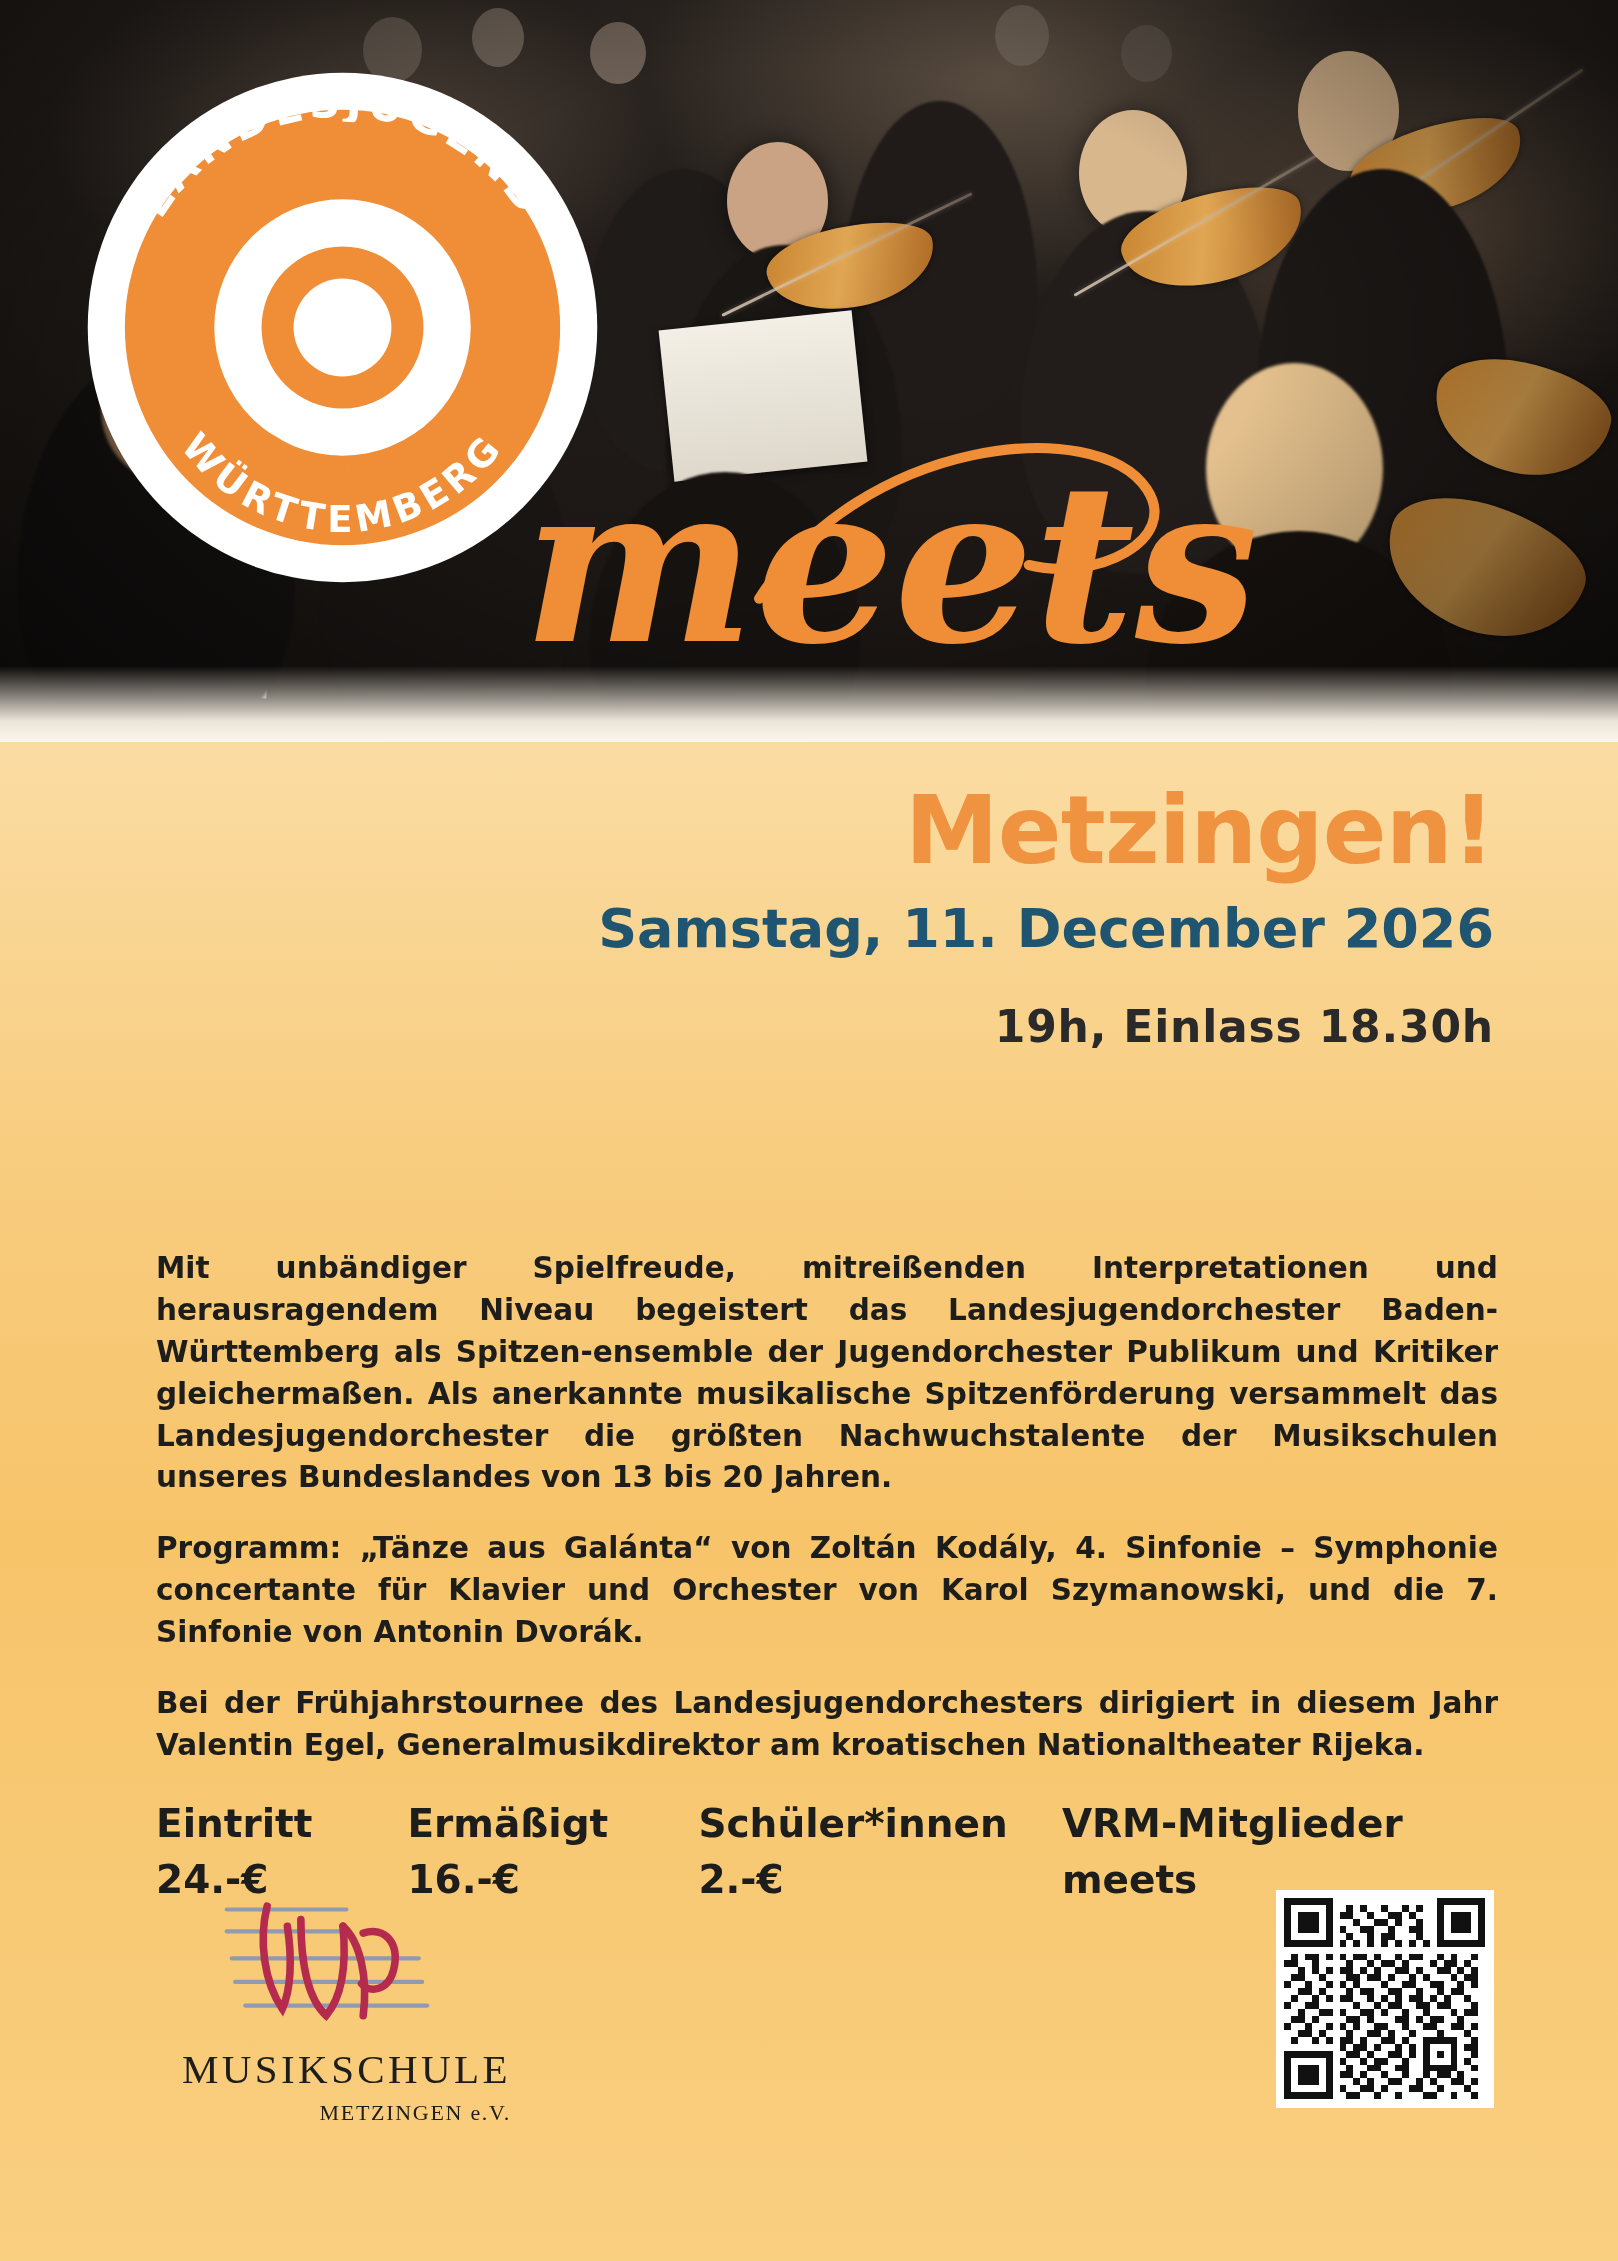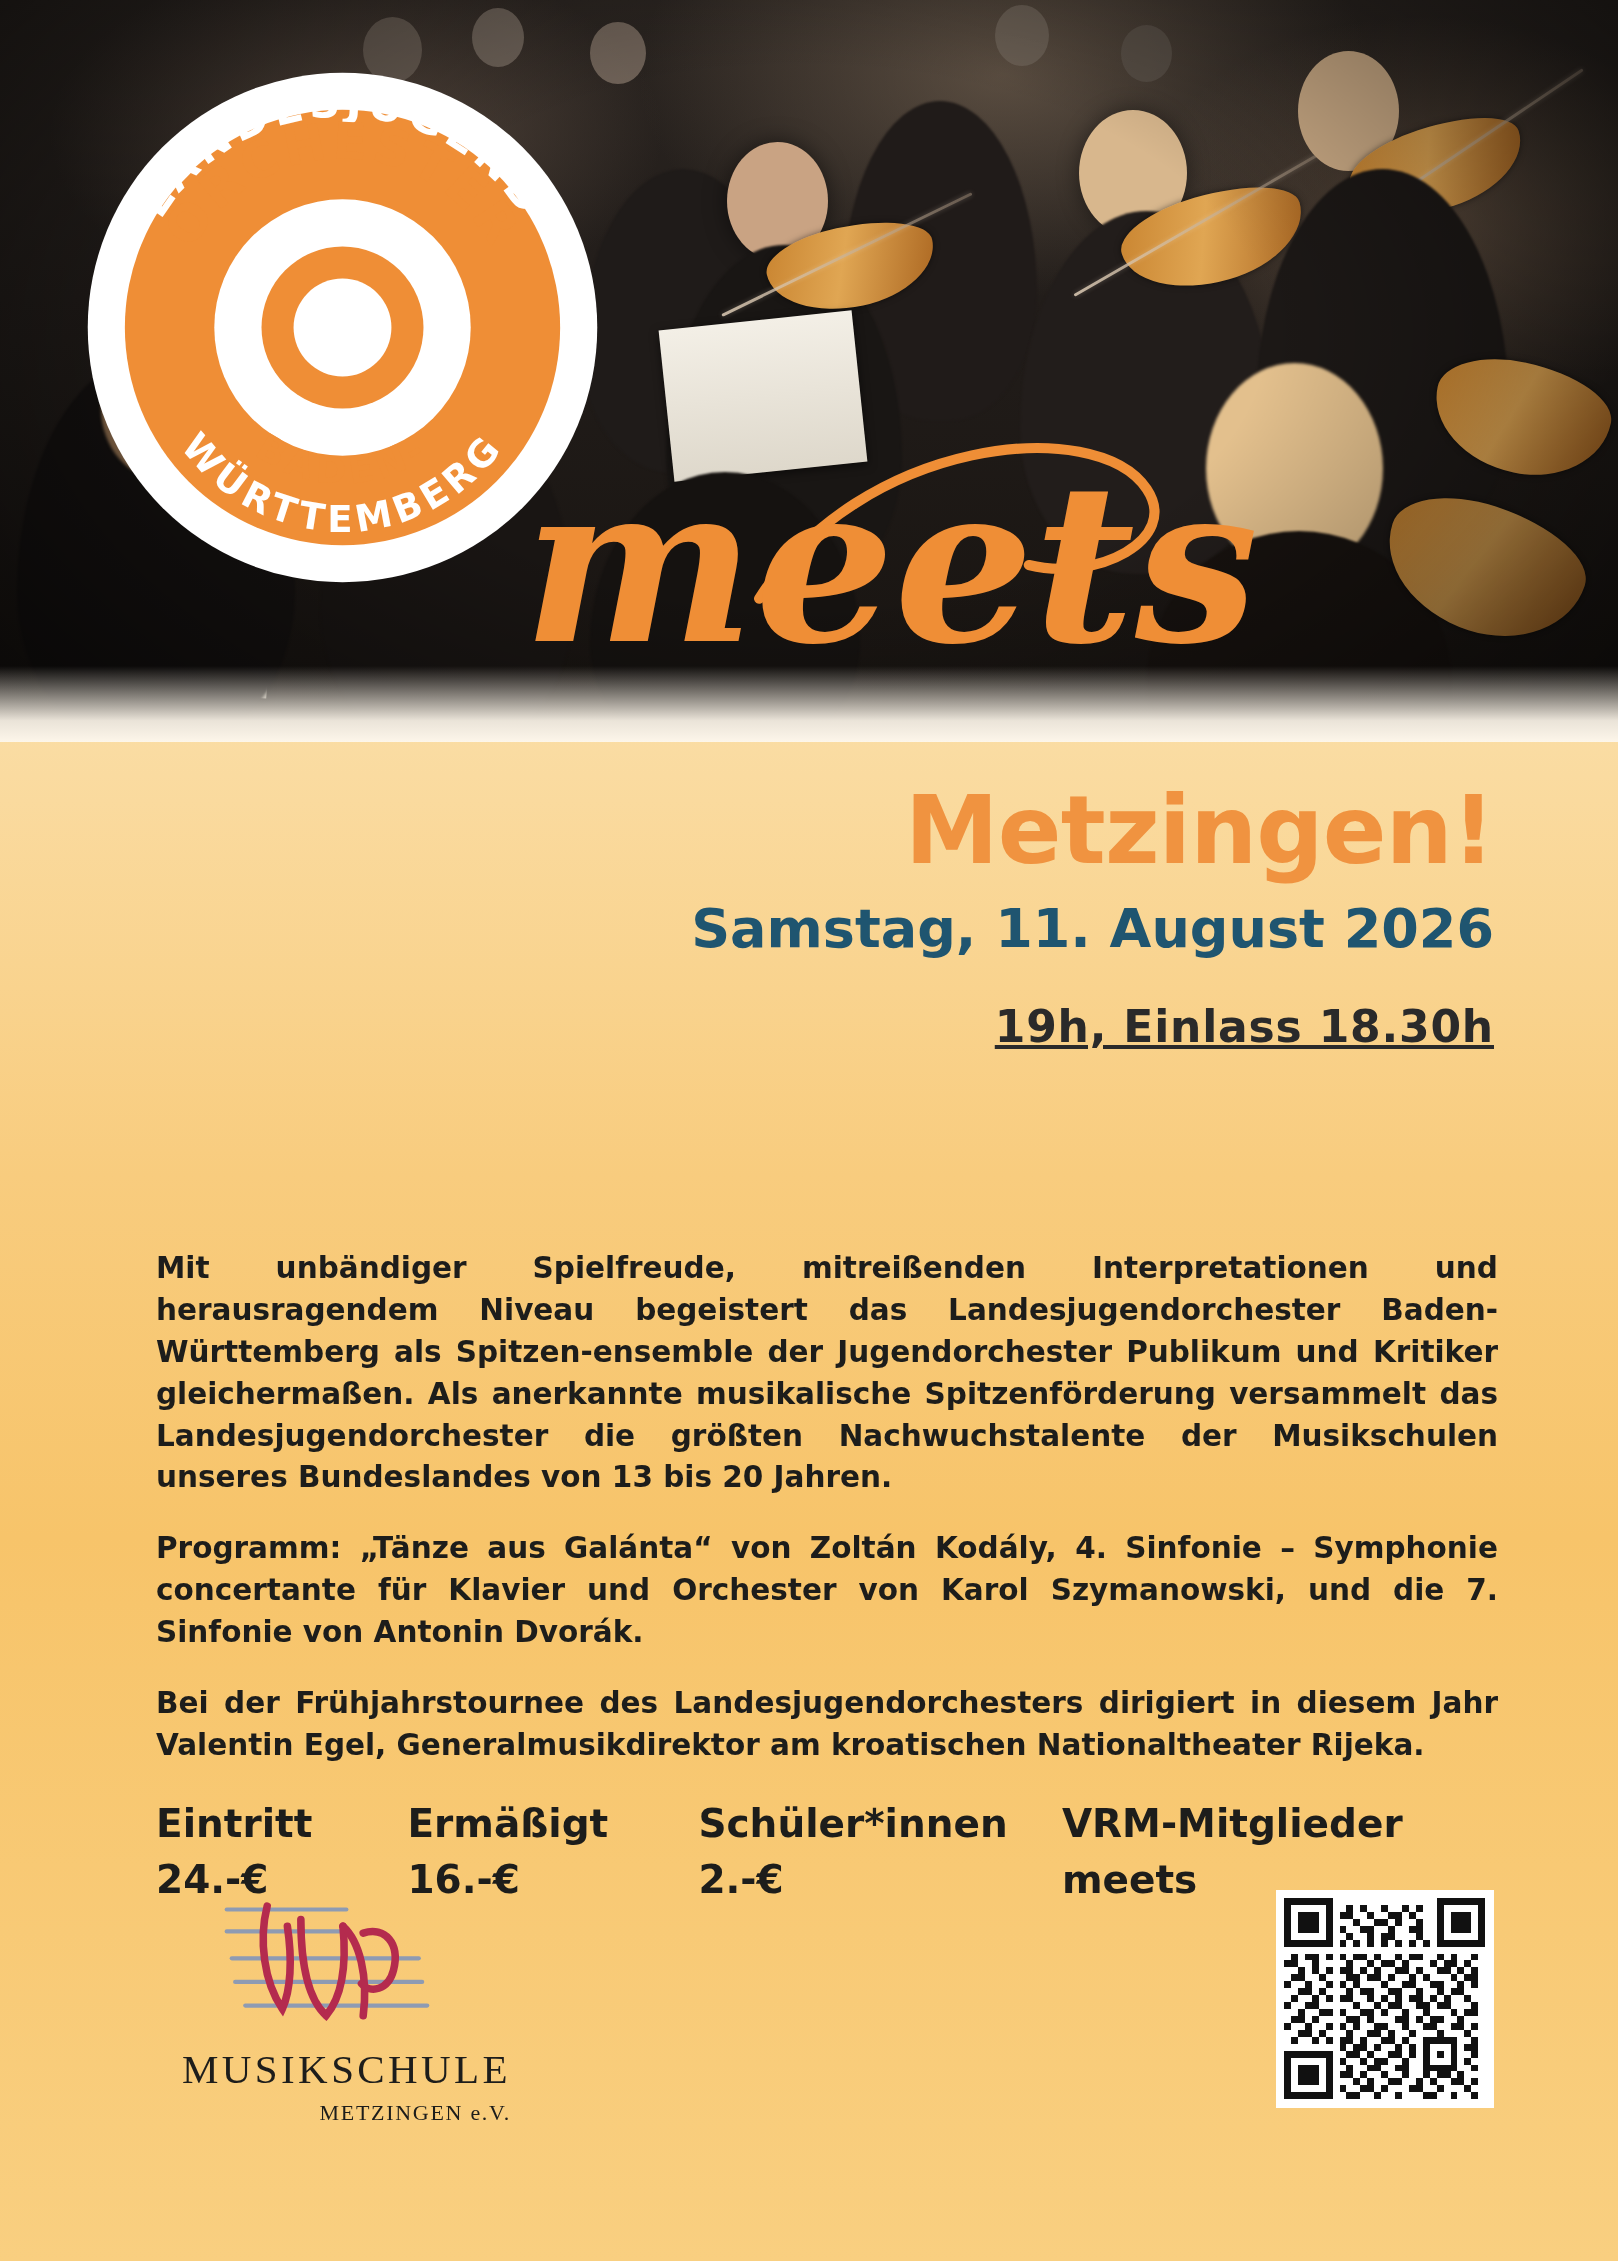--- a/index.html
+++ b/index.html
@@ -125,21 +125,20 @@
     font-family: "DejaVu Sans", sans-serif;
     font-weight: bold;
     font-size: 44px;
     line-height: 1.3;
     color: #2a2a2a;
     margin: 32px 0 0 0;
   }
   .venue .time-line {
     display: block;
     letter-spacing: 0.8px;
-    text-decoration: underline;
   }
 
   
   .body-copy {
     position: absolute;
     left: 156px;
     right: 121px;
     top: 1248px;
     color: #1d1d1b;
     font-family: "DejaVu Sans", sans-serif;
@@ -291,21 +290,21 @@
   <div class="meets">
     <svg viewBox="0 0 900 420" xmlns="http://www.w3.org/2000/svg">
 
       <path d="M 300 250 C 420 60, 700 30, 760 120 C 800 180, 700 230, 620 210" fill="none" stroke="#ef8e36" stroke-width="12" stroke-linecap="round"></path>
       <text x="20" y="300" font-family="DejaVu Serif, serif" font-size="260" font-style="italic" font-weight="bold" fill="#ef8e36">meets</text>
     </svg>
   </div>
 
   <div class="headline">
     <div class="city">Metzingen!</div>
-    <div class="date">Samstag, 11. August 2026</div>
+    <div class="date">Samstag, 11. December 2026</div>
     <div class="venue">
       <span class="time-line">19h,  Einlass  18.30h</span>
     </div>
   </div>
 
   <div class="body-copy">
     <p class="lead">Mit unbändiger Spielfreude, mitreißenden Interpretationen und herausragendem Niveau begeistert das Landesjugendorchester Baden-Württemberg als Spitzen-ensemble der Jugendorchester Publikum und Kritiker gleichermaßen. Als anerkannte musikalische Spitzenförderung versammelt das Landesjugendorchester die größten Nachwuchstalente der Musikschulen unseres Bundeslandes von 13 bis 20 Jahren.</p>
     <p>Programm: „Tänze aus Galánta“ von Zoltán Kodály, 4. Sinfonie – Symphonie concertante für Klavier und Orchester von Karol Szymanowski, und die 7. Sinfonie von Antonin Dvorák.</p>
     <p>Bei der Frühjahrstournee des Landesjugendorchesters dirigiert in diesem Jahr Valentin Egel, Generalmusikdirektor am kroatischen Nationaltheater Rijeka.</p>
     <div class="prices">

